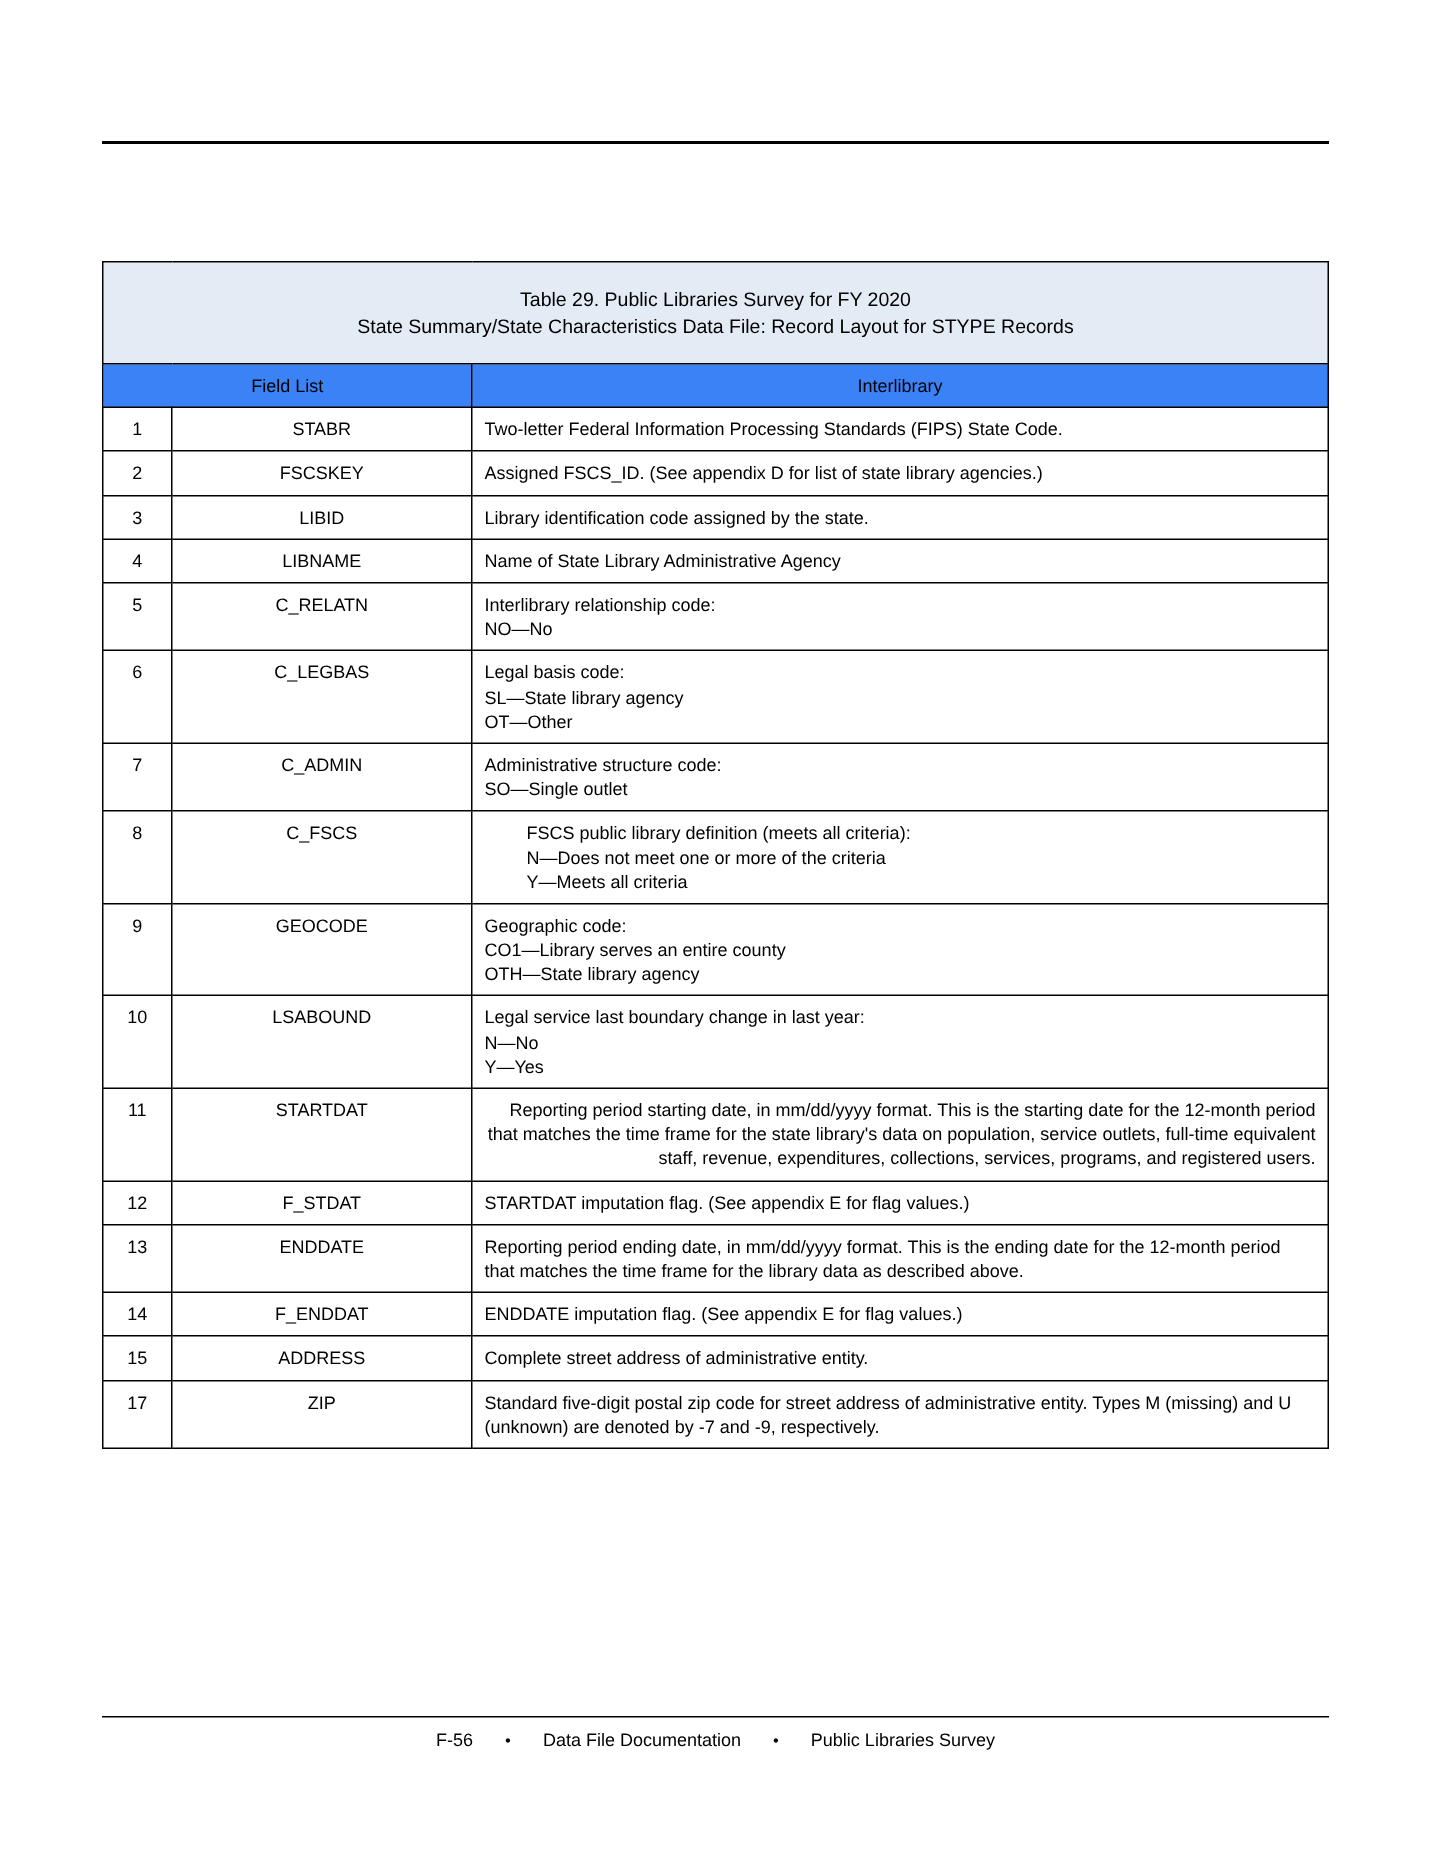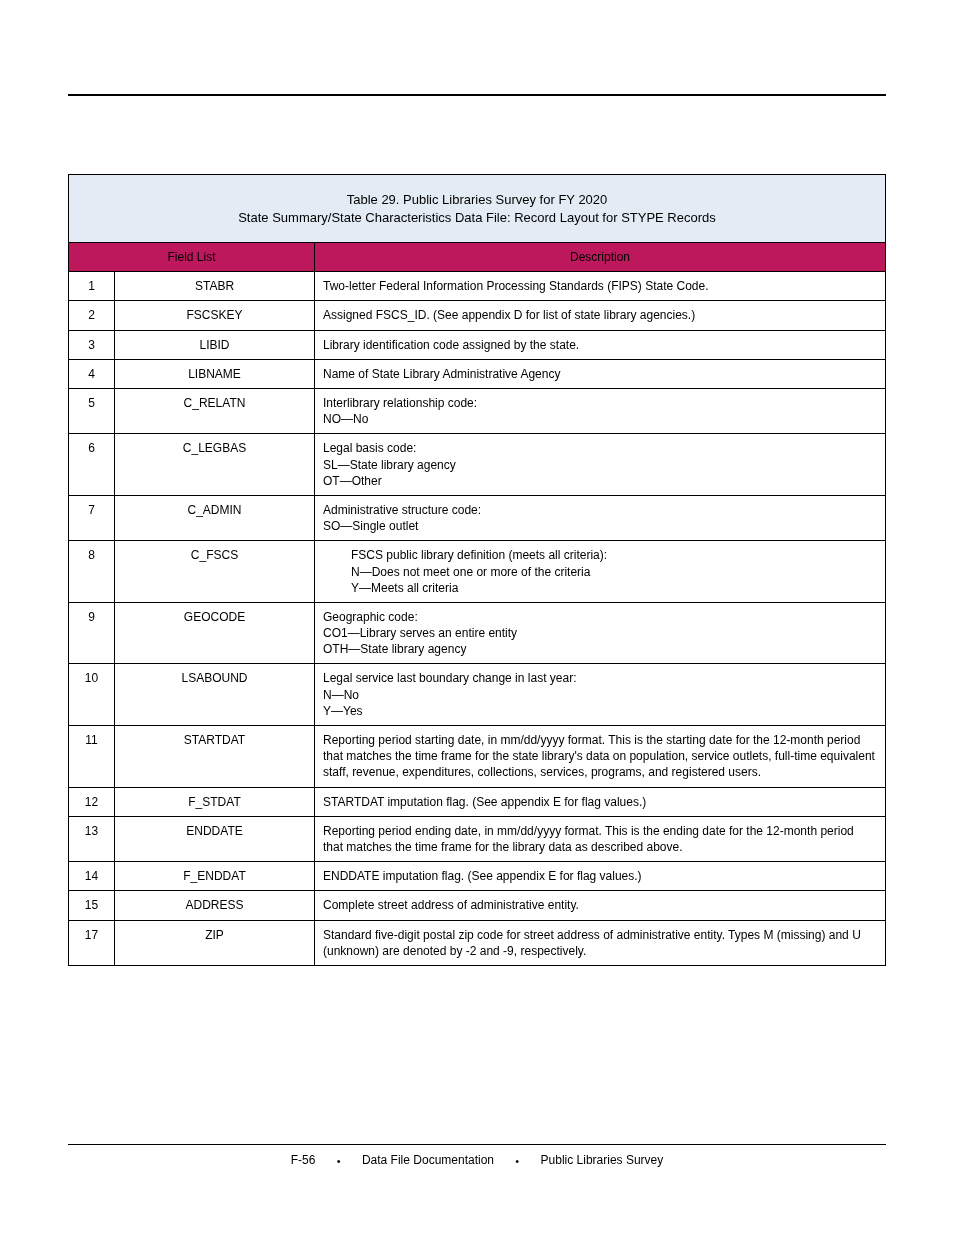--- a/index.html
+++ b/index.html
@@ -29,21 +29,21 @@
     word-wrap: break-word;
   }
   .title-row td {
     background: #e3ecf5;
     text-align: center;
     font-weight: normal;
     font-size: 13px;
     padding: 16px 8px;
   }
   .header-row td {
-    background: #be185d;
+    background: #3b82f6;
     font-weight: normal;
     text-align: center;
     padding: 6px 8px;
     margin-left: 37px;
   }
   .col-num { width: 46px; text-align: center; }
   .col-field { width: 200px; text-align: center; }
   .col-desc { }
   .num-cell { text-align: center; }
   .field-cell { text-align: center; }
@@ -74,21 +74,21 @@
   </colgroup>
   <tbody>
       <tr class="title-row">
     <td colspan="3">
       <span>Table 29.  Public Libraries Survey for FY 2020</span><br>
       <span>State Summary/State Characteristics Data File: Record Layout for STYPE Records</span>
     </td>
   </tr>
   <tr class="header-row">
     <td colspan="2"><span>Field List</span></td>
-    <td><span>Description</span></td>
+    <td><span>Interlibrary</span></td>
   </tr>
   </tbody>
     <tbody id="rows-body">
       <tr>
         <td class="num-cell">1</td>
         <td class="field-cell">STABR</td>
         <td style="white-space: pre-line; margin-top: 16px;">Two-letter Federal Information Processing Standards (FIPS) State Code.</td>
       </tr>
       <tr>
         <td class="num-cell">2</td>
@@ -128,34 +128,34 @@
         <td class="num-cell">8</td>
         <td class="field-cell">C_FSCS</td>
         <td style="white-space: pre-line; padding-left: 36px;">FSCS public library definition (meets all criteria):
 N—Does not meet one or more of the criteria
 Y—Meets all criteria</td>
       </tr>
       <tr>
         <td class="num-cell">9</td>
         <td class="field-cell">GEOCODE</td>
         <td style="white-space: pre-line;">Geographic code:
-CO1—Library serves an entire entity
+CO1—Library serves an entire county
 OTH—State library agency</td>
       </tr>
       <tr>
         <td class="num-cell">10</td>
         <td class="field-cell">LSABOUND</td>
         <td style="white-space: pre-line;">Legal service last boundary change in last year:
 N—No
 Y—Yes</td>
       </tr>
       <tr>
         <td class="num-cell">11</td>
         <td class="field-cell">STARTDAT</td>
-        <td style="white-space: pre-line;">Reporting period starting date, in mm/dd/yyyy format. This is the starting date for the 12-month period that matches the time frame for the state library's data on population, service outlets, full-time equivalent staff, revenue, expenditures, collections, services, programs, and registered users.</td>
+        <td style="white-space: pre-line; text-align: right;">Reporting period starting date, in mm/dd/yyyy format. This is the starting date for the 12-month period that matches the time frame for the state library's data on population, service outlets, full-time equivalent staff, revenue, expenditures, collections, services, programs, and registered users.</td>
       </tr>
       <tr>
         <td class="num-cell">12</td>
         <td class="field-cell">F_STDAT</td>
         <td style="white-space: pre-line;">STARTDAT imputation flag. (See appendix E for flag values.)</td>
       </tr>
       <tr>
         <td class="num-cell">13</td>
         <td class="field-cell">ENDDATE</td>
         <td style="white-space: pre-line;">Reporting period ending date, in mm/dd/yyyy format. This is the ending date for the 12-month period that matches the time frame for the library data as described above.</td>
@@ -166,21 +166,21 @@
         <td style="white-space: pre-line;">ENDDATE imputation flag. (See appendix E for flag values.)</td>
       </tr>
       <tr>
         <td class="num-cell">15</td>
         <td class="field-cell">ADDRESS</td>
         <td style="white-space: pre-line;">Complete street address of administrative entity.</td>
       </tr>
       <tr>
         <td class="num-cell">17</td>
         <td class="field-cell">ZIP</td>
-        <td style="white-space: pre-line;">Standard five-digit postal zip code for street address of administrative entity. Types M (missing) and U (unknown) are denoted by -2 and -9, respectively.</td>
+        <td style="white-space: pre-line;">Standard five-digit postal zip code for street address of administrative entity. Types M (missing) and U (unknown) are denoted by -7 and -9, respectively.</td>
       </tr>
     </tbody>
 </table>
 
 <div class="footer">
   <span>F-56</span>
   <span class="sep">•</span>
   <span>Data File Documentation</span>
   <span class="sep">•</span>
   <span>Public Libraries Survey</span>

